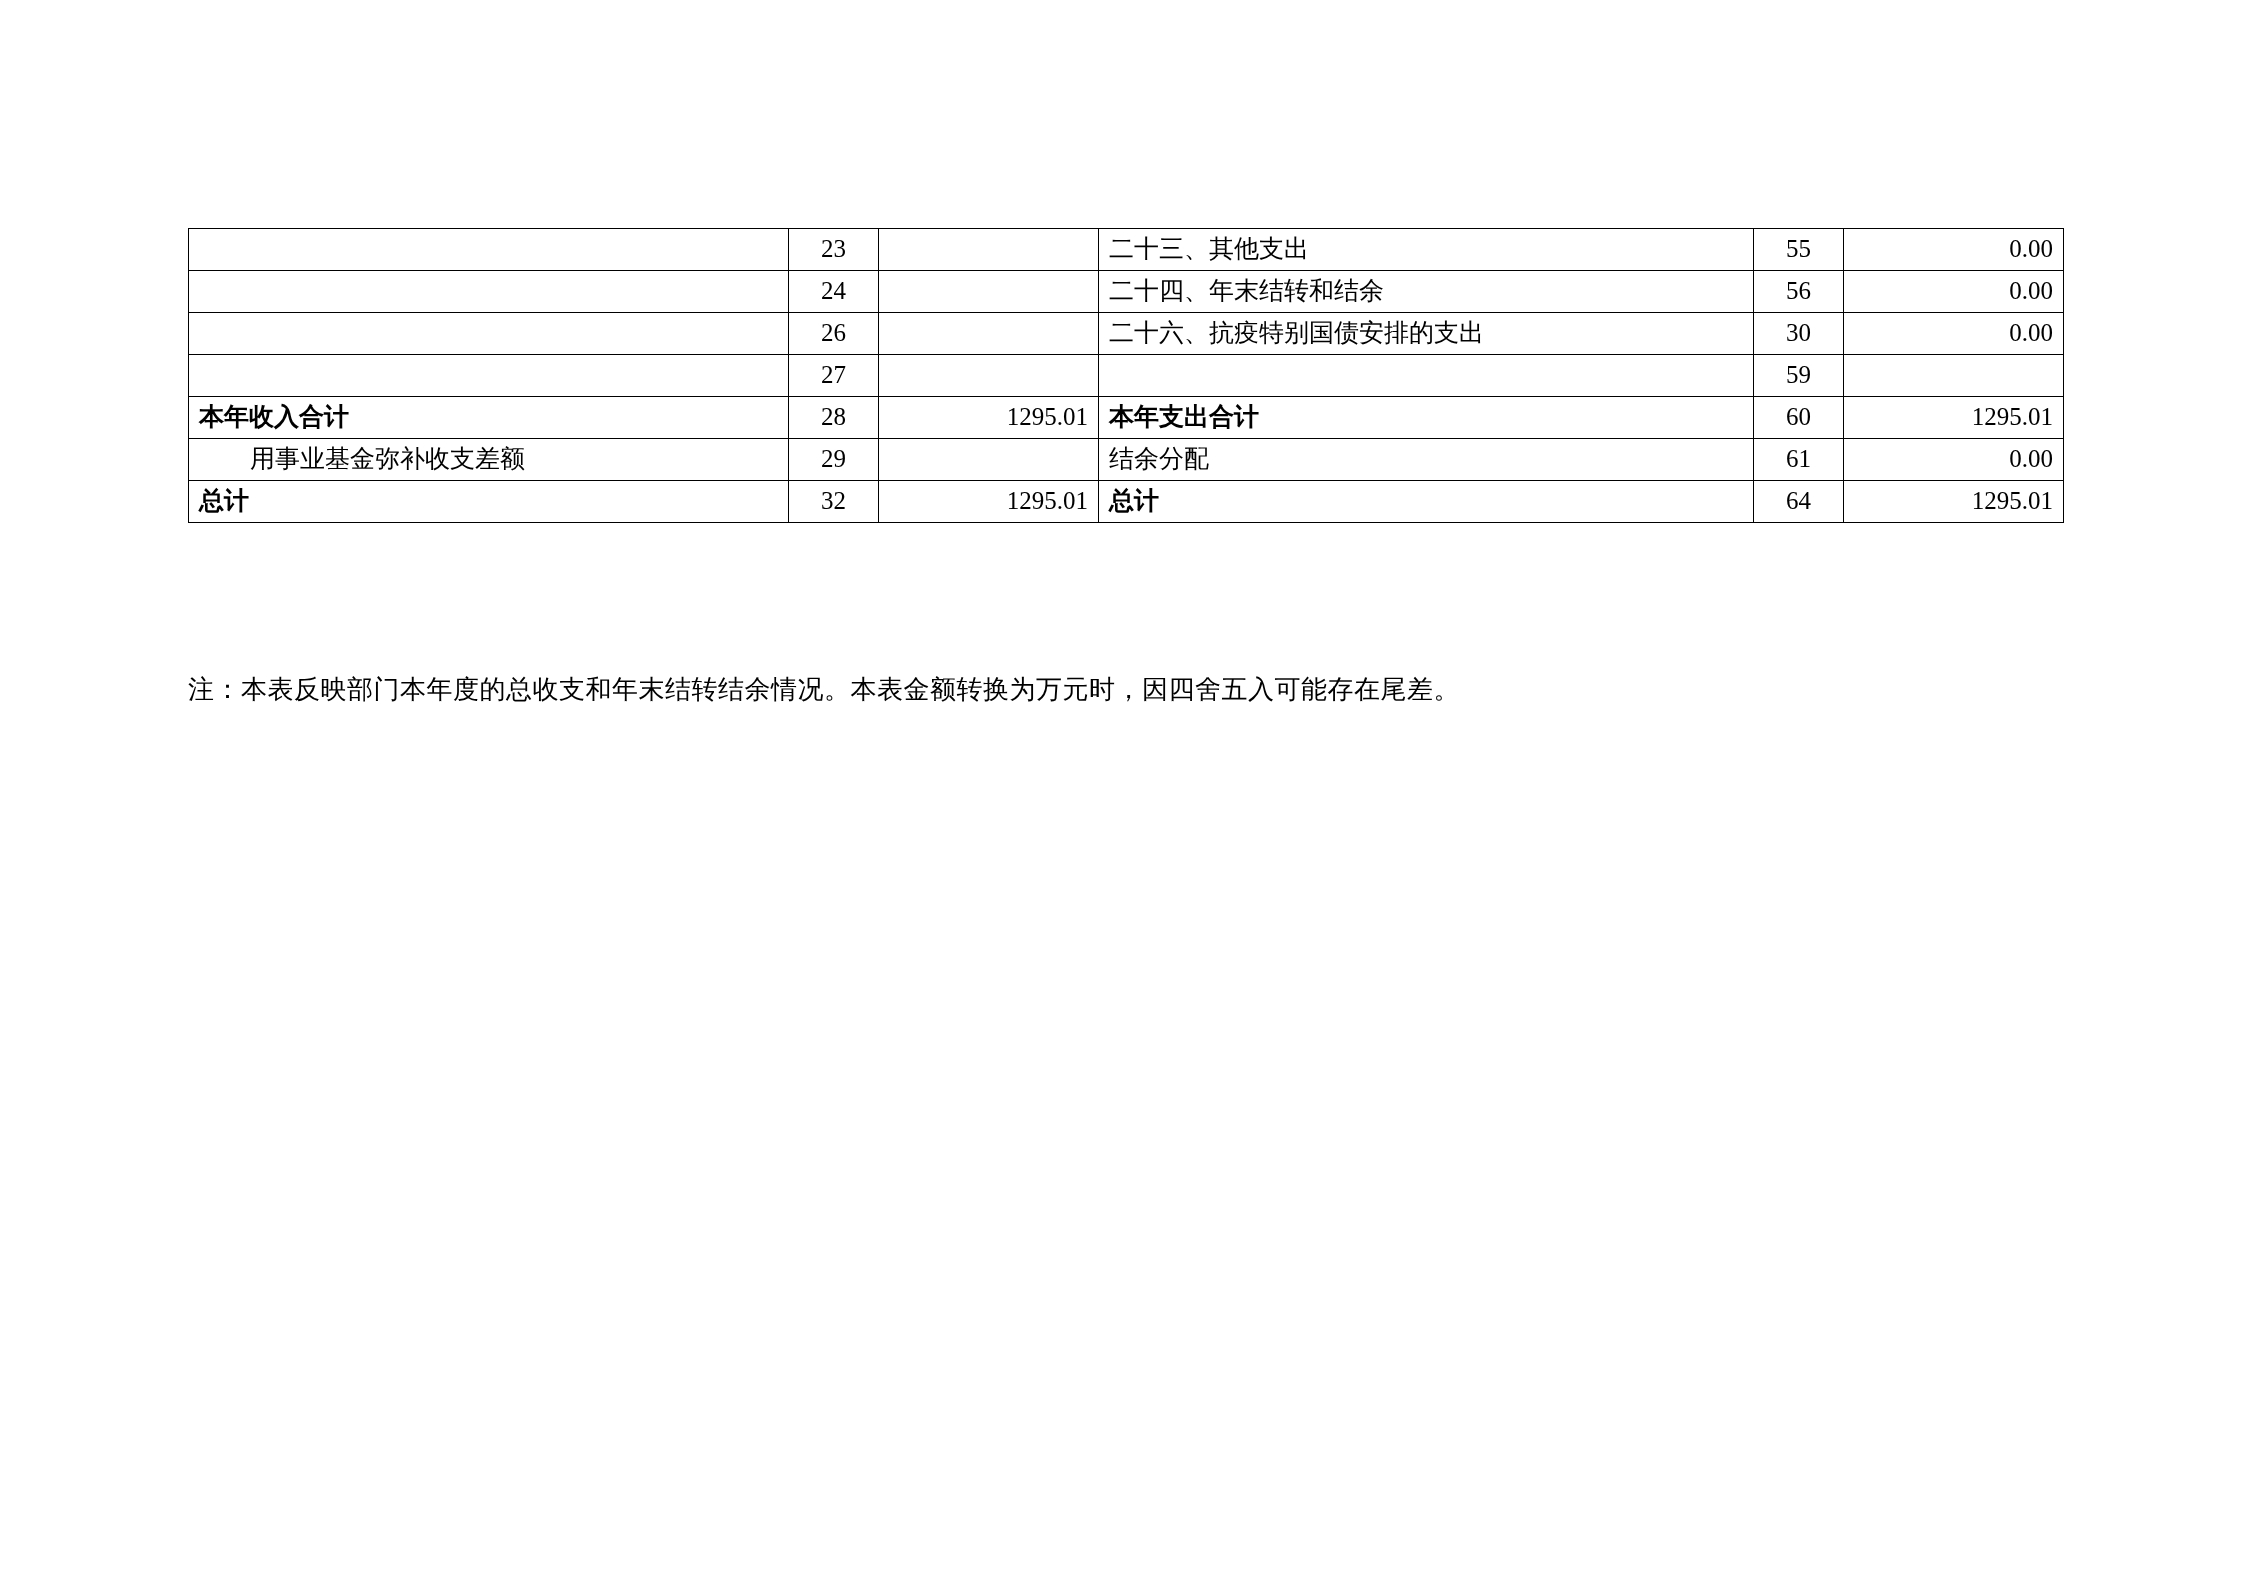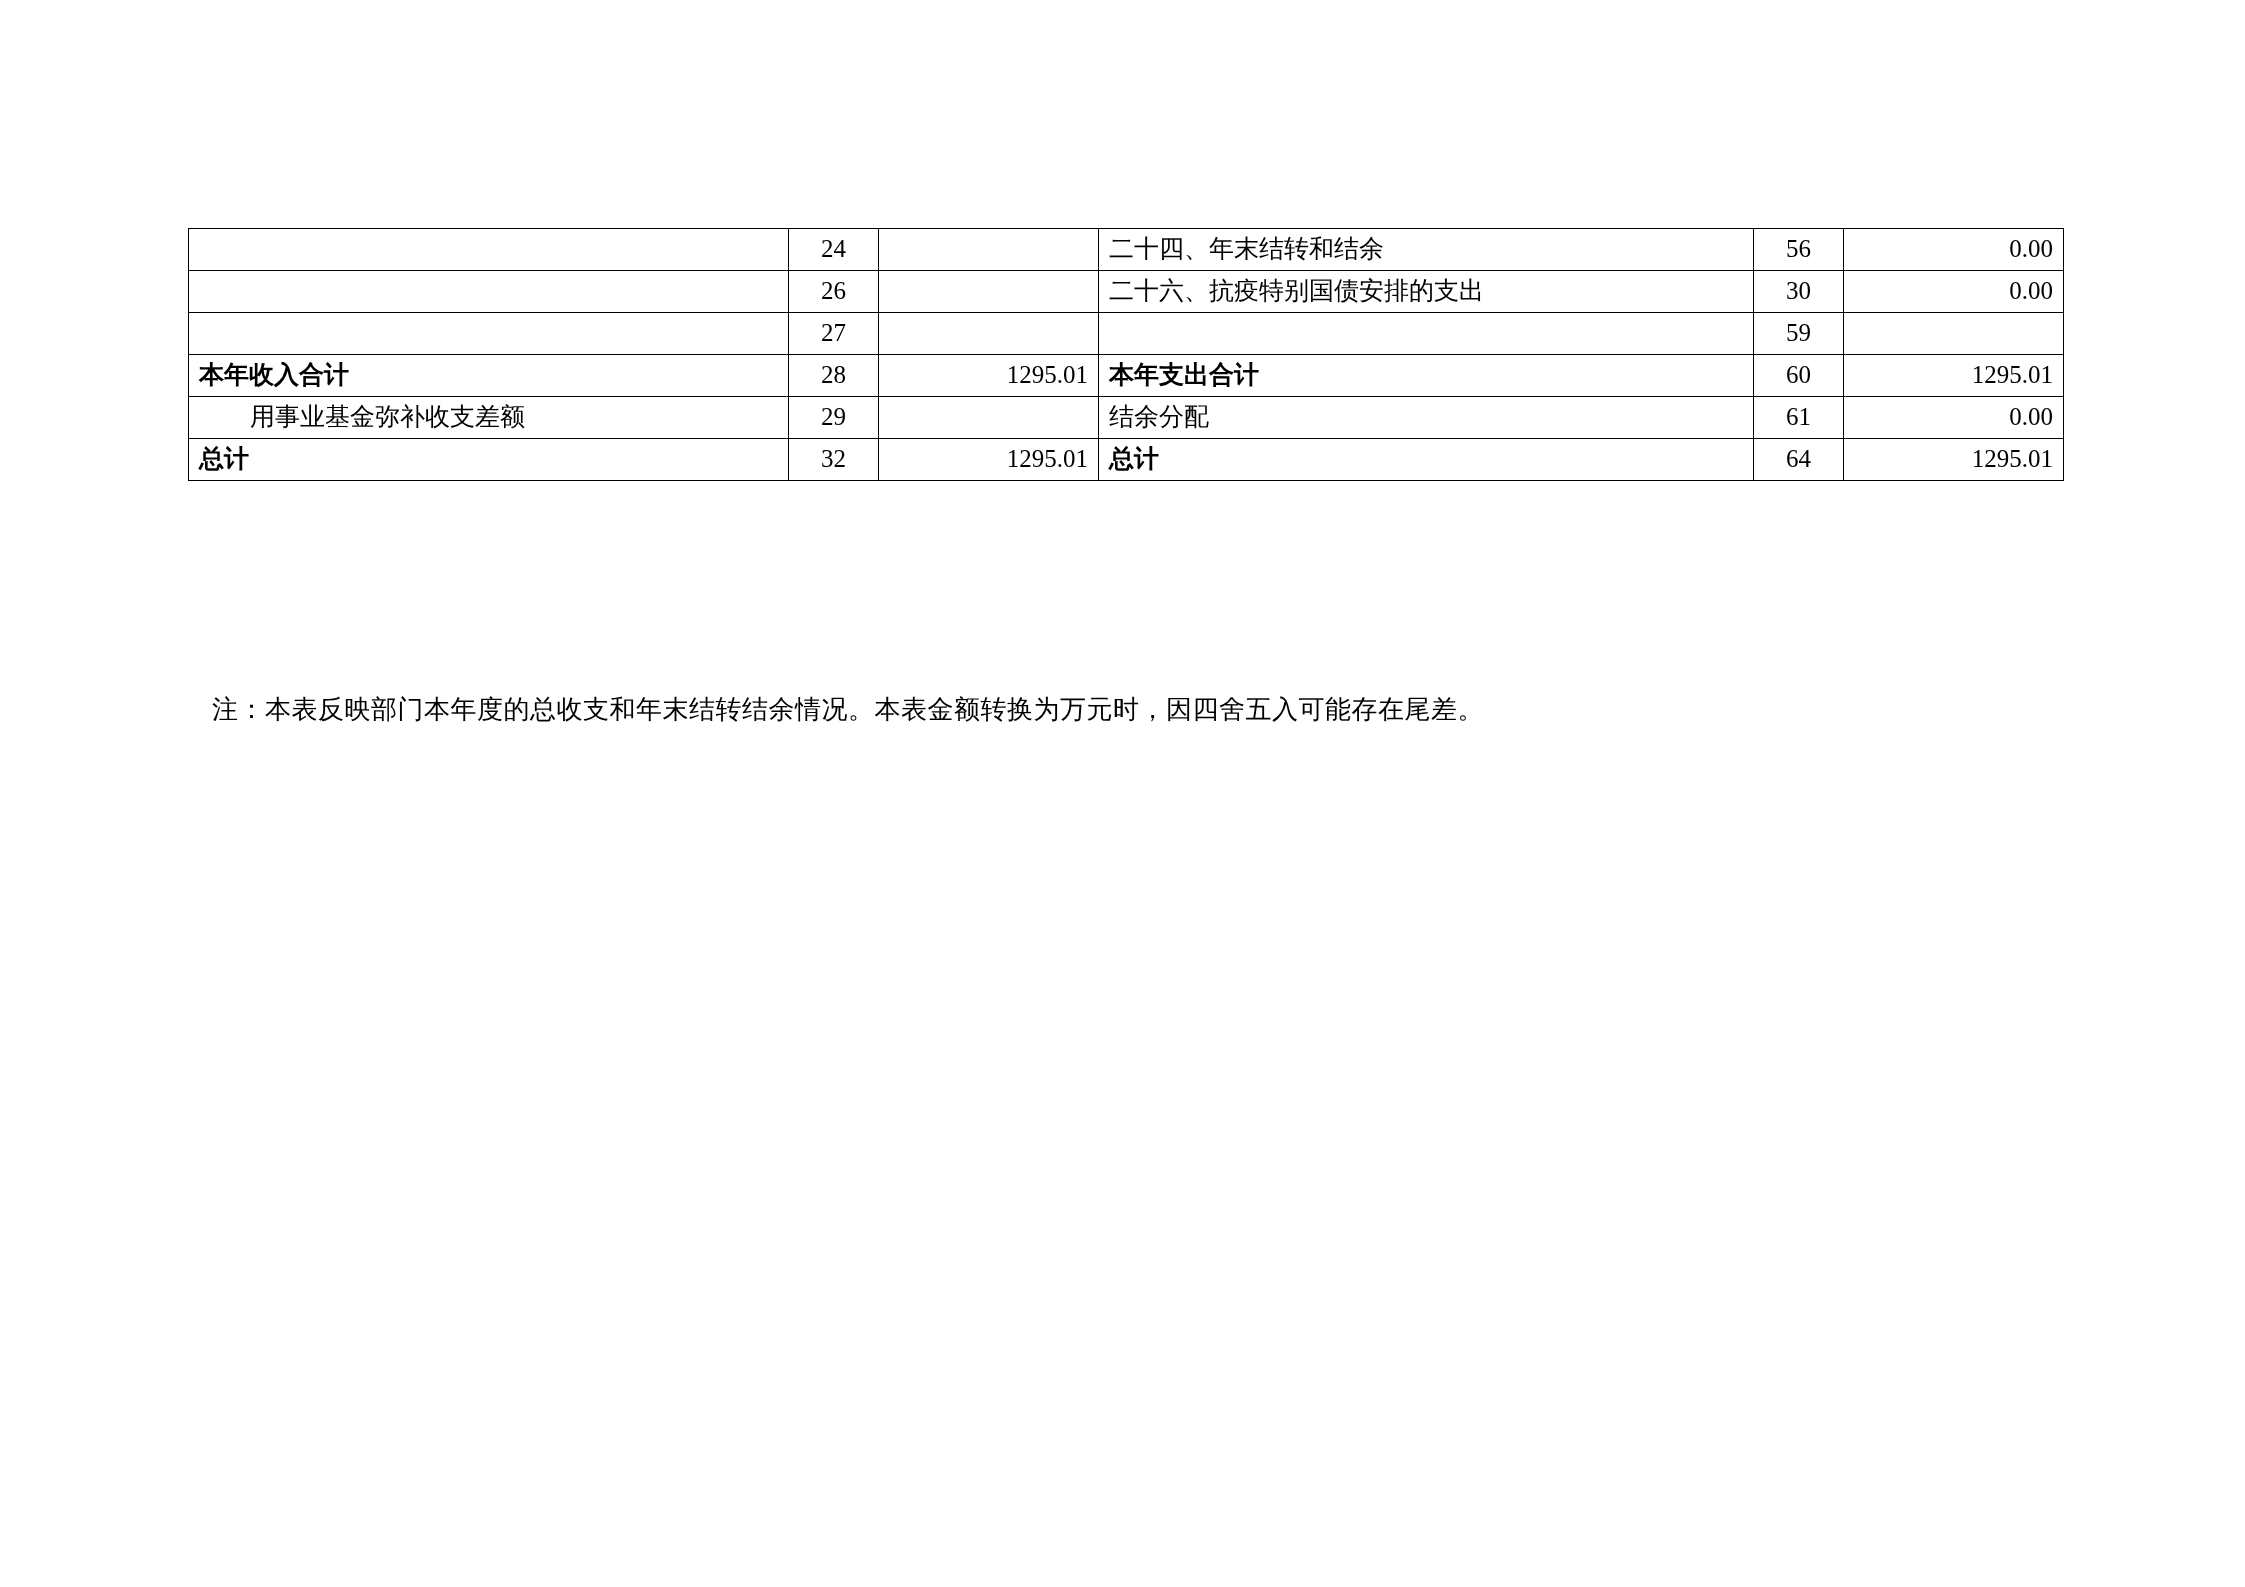--- a/index.html
+++ b/index.html
@@ -54,43 +54,50 @@
   .name-cell.indent{ padding-left: 61px; }
   .num-cell        { text-align: center; }
   .amt-cell        { text-align: right; padding-right: 16px; }
   .center          { text-align: left; }
   .bold            { font-weight: bold; }
   .exp-name-cell   { text-align: left; padding-left: 16px; }
 
   .note {
     position: absolute;
     left: 188px;
-    top: 692px;
+    top: 672px;
     font-size: 26px;
     letter-spacing: 0.5px;
     white-space: nowrap;
-    margin-left: 24px;
   }
 </style>
 </head>
 <body>
 
 <div class="page">
 
   <div class="table-wrap">
     <table class="budget">
       <colgroup>
         <col class="c-inc-name">
         <col class="c-inc-no">
         <col class="c-inc-amt">
         <col class="c-exp-name">
         <col class="c-exp-no">
         <col class="c-exp-amt">
       </colgroup>
       <tbody id="table-body">
+          <tr>
+            <td class="name-cell"></td>
+            <td class="num-cell">23</td>
+            <td class="amt-cell"></td>
+            <td class="exp-name-cell">二十三、其他支出</td>
+            <td class="num-cell">55</td>
+            <td class="amt-cell">0.00</td>
+          </tr>
           <tr>
             <td class="name-cell"></td>
             <td class="num-cell">24</td>
             <td class="amt-cell"></td>
             <td class="exp-name-cell">二十四、年末结转和结余</td>
             <td class="num-cell">56</td>
             <td class="amt-cell">0.00</td>
           </tr>
           <tr>
             <td class="name-cell"></td>

